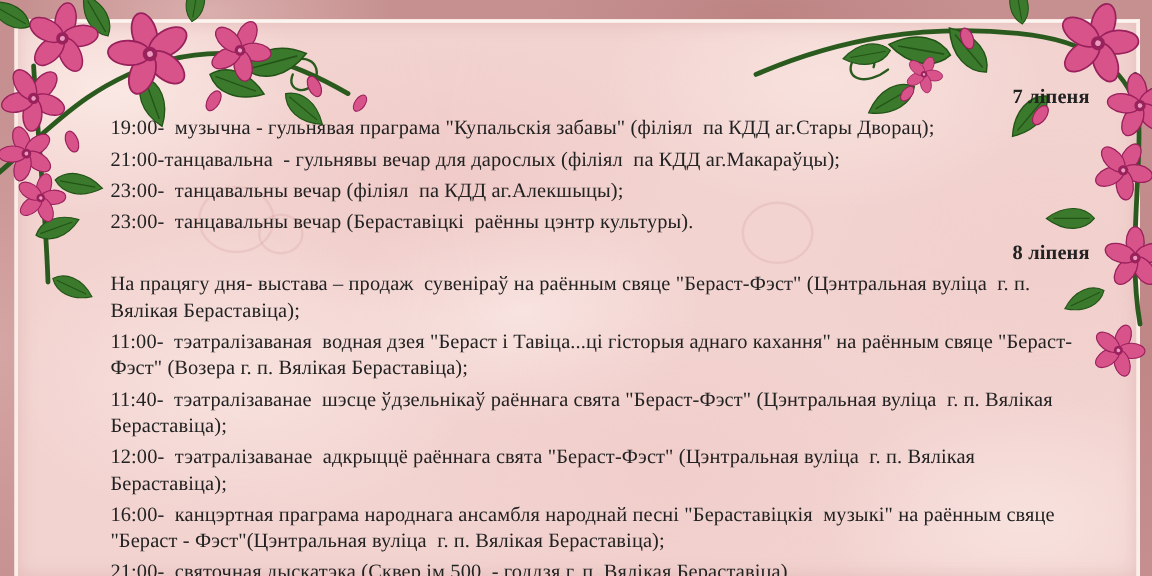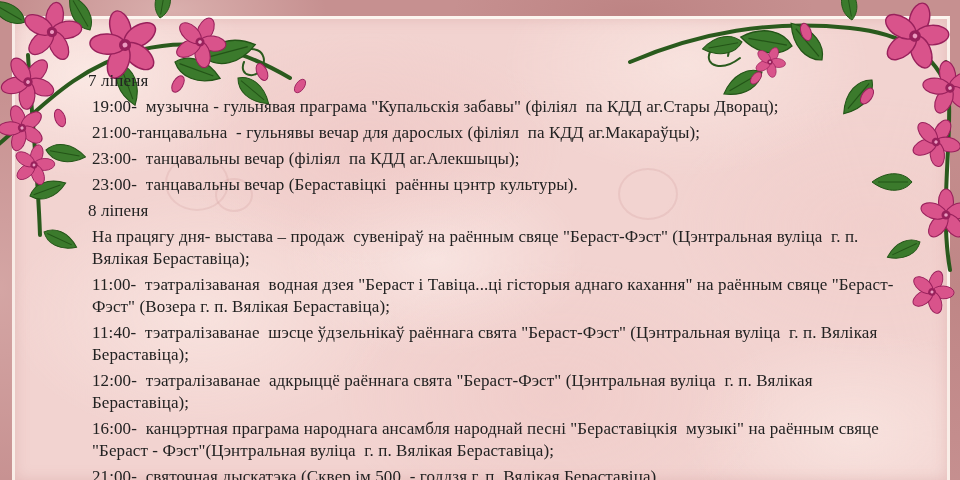--- a/index.html
+++ b/index.html
@@ -40,21 +40,21 @@
   .swirl.s1{left:165px;top:155px;width:60px;height:52px;}
   .swirl.s2{left:215px;top:178px;width:34px;height:30px;}
   .swirl.s3{left:618px;top:168px;width:56px;height:48px;}
 
   .schedule{
     position:absolute; left:88px; right:52px; top:70px;
     font-size:17px; line-height:22px; letter-spacing:.1px;
     color:var(--text,#222);
     white-space:pre-wrap;
   }
-  .date-heading{font-weight:normal;text-align:left;}
+  .date-heading{font-weight:bold;text-align:right;}
   .event-line{margin:4px;}
 
   .garland{position:absolute;pointer-events:none;}
   .garland.tl{left:0;top:0;}
   .garland.tr{right:0;top:0;}
   .petal{fill:var(--flower-pink,#d9538b);stroke:var(--flower-deep,#99215c);stroke-width:1.1;}
   .fl-center{fill:var(--flower-deep,#99215c);}
   .fl-dot{fill:var(--flower-light,#f2b9d2);}
   .leaf{fill:var(--leaf-green,#3b7a2c);stroke:var(--leaf-dark,#235417);stroke-width:1;}
   .vein{stroke:var(--leaf-dark,#235417);stroke-width:1;fill:none;}

